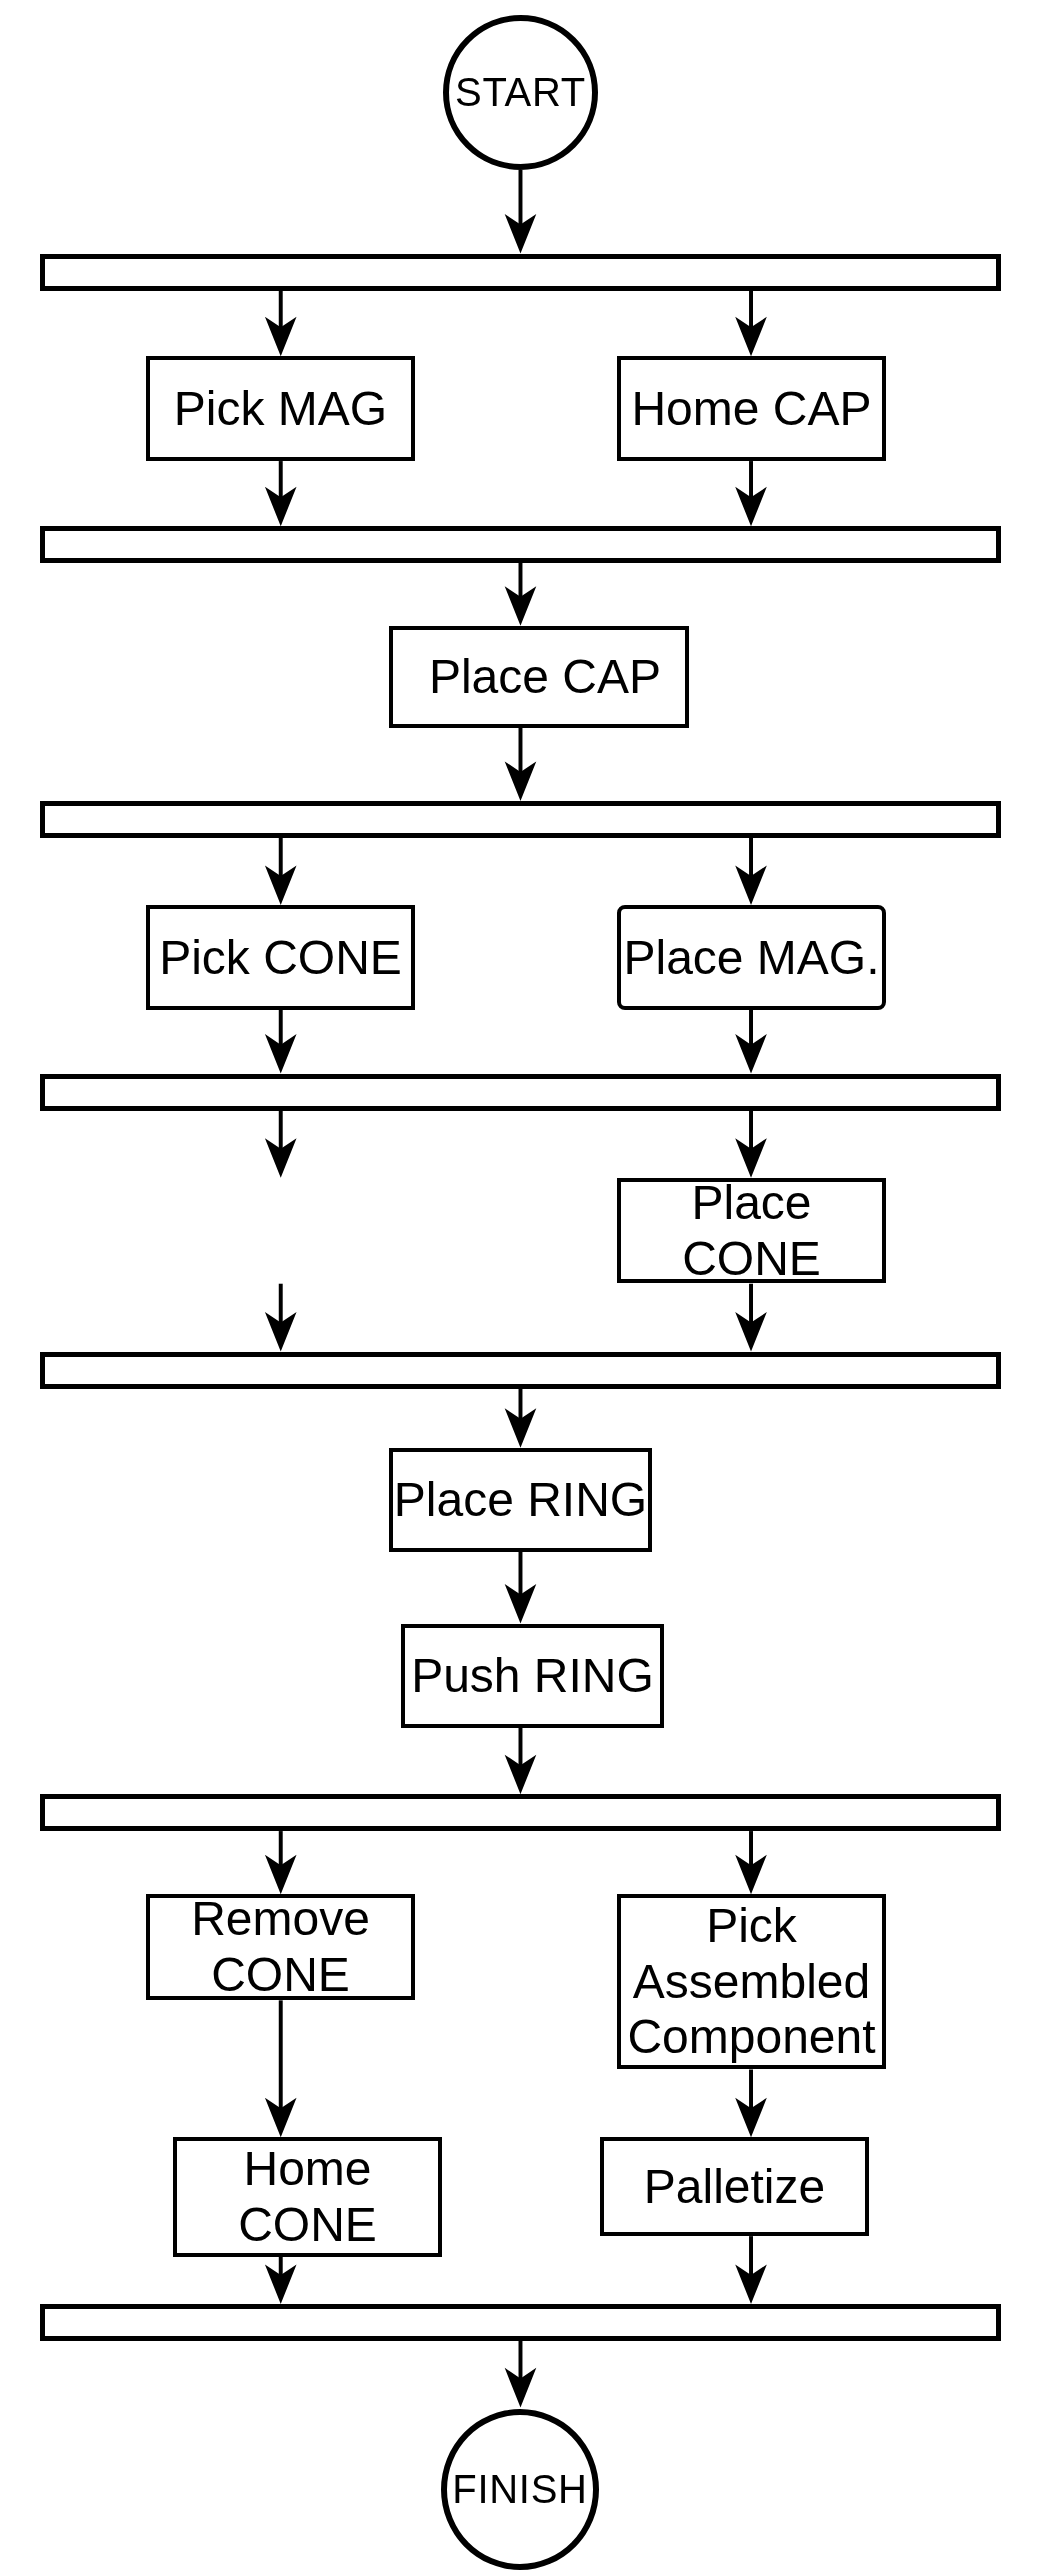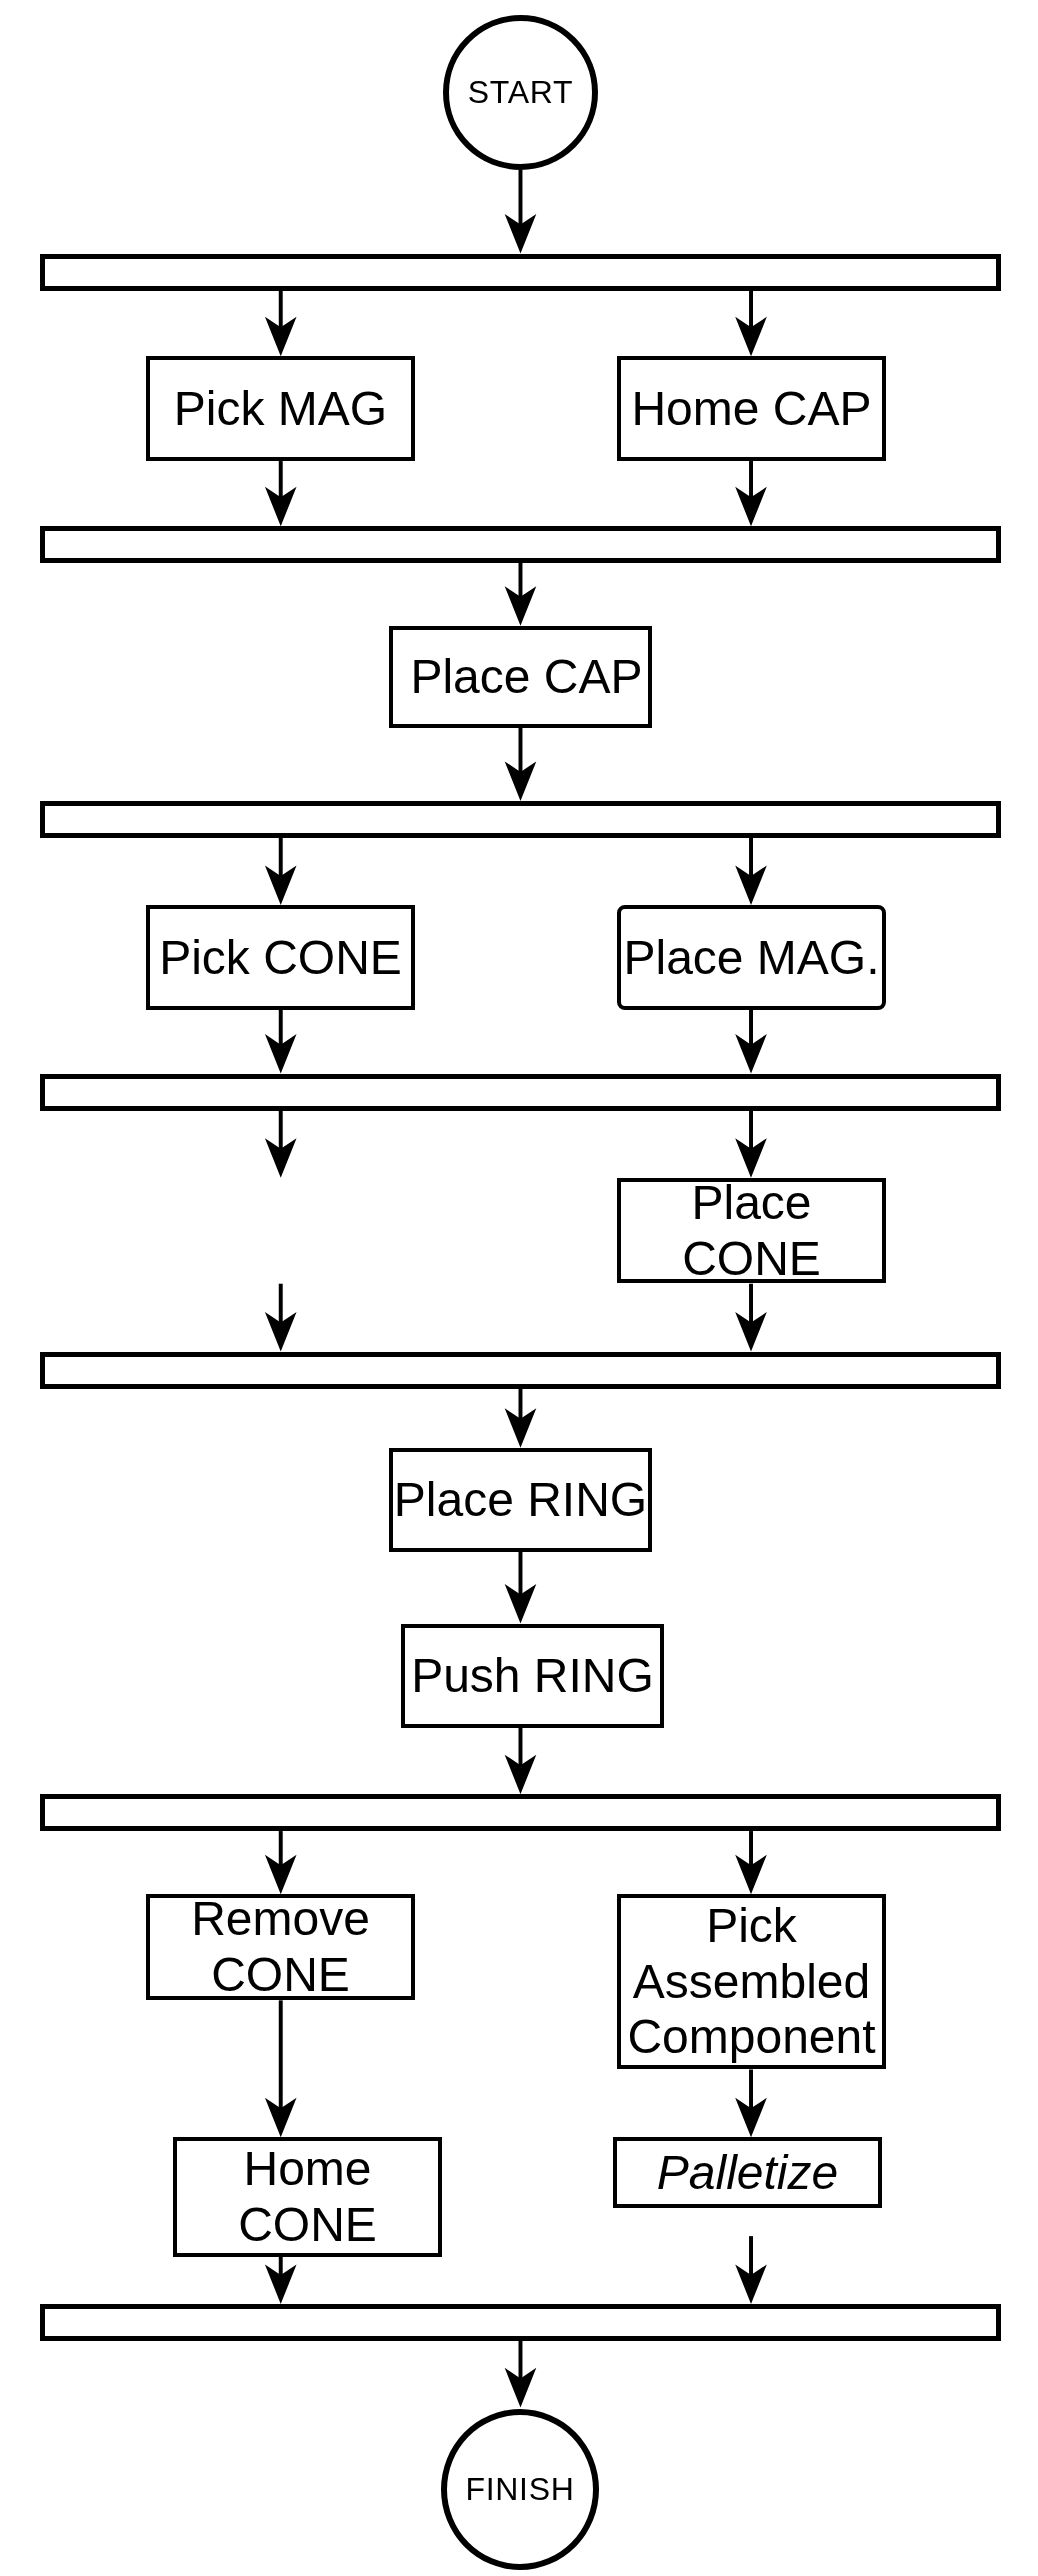--- a/index.html
+++ b/index.html
@@ -17,21 +17,21 @@
   }
   .terminal {
     position: absolute;
     box-sizing: border-box;
     border: 6px solid var(--stroke, #000000);
     border-radius: 50%;
     background: var(--bg, #ffffff);
     display: flex;
     align-items: center;
     justify-content: center;
-    font-size: 32px;
+    font-size: 40px;
     letter-spacing: 0.7px;
     text-align: right;
   }
   .sync-bar {
     position: absolute;
     box-sizing: border-box;
     left: 40px;
     width: 961px;
     height: 37px;
     border: 5.3px solid var(--stroke, #000000);
@@ -180,21 +180,21 @@
   <div class="sync-bar" style="top:801px;"></div>
   <div class="sync-bar" style="top:1074px;"></div>
   <div class="sync-bar" style="top:1352px;"></div>
   <div class="sync-bar" style="top:1794px;"></div>
   <div class="sync-bar" style="top:2304px;"></div>
 
   <div class="node" style="left:146px; top:356px;  width:269px; height:105px;">Pick MAG</div>
 
   <div class="node" style="left:617px; top:356px;  width:269px; height:105px;">Home CAP</div>
 
-  <div class="node" style="left:389px; top:626px;  width:263px; height:102px;padding-left:12px;">Place CAP</div>
+  <div class="node" style="left:389px; top:626px;  width:300px; height:102px;padding-left:12px;">Place CAP</div>
 
   <div class="node" style="left:146px; top:905px; width:269px; height:105px;">Pick CONE</div>
 
   <div class="node" style="left:617px; top:905px; width:269px; height:105px;border-radius:8px;">Place MAG.</div>
 
 
   <div class="node" style="left:617px; top:1178px; width:269px; height:105px;">Place CONE</div>
 
   <div class="node" style="left:389px; top:1448px; width:263px; height:104px;">Place RING</div>
 
@@ -203,16 +203,16 @@
   <div class="node" style="left:146px; top:1894px; width:269px; height:106px;">Remove
 CONE</div>
 
   <div class="node" style="left:617px; top:1894px; width:269px; height:175px;">Pick
 Assembled
 Component</div>
 
   <div class="node" style="left:146px; top:2137px; width:269px; height:120px;margin-left:27px;">Home
 CONE</div>
 
-  <div class="node" style="left:613px; top:2137px; width:269px; height:71px;font-style:italic;">Palletize</div>
+  <div class="node" style="left:600px; top:2137px; width:269px; height:99px;">Palletize</div>
 
 </div>
 
 
 </body></html>

